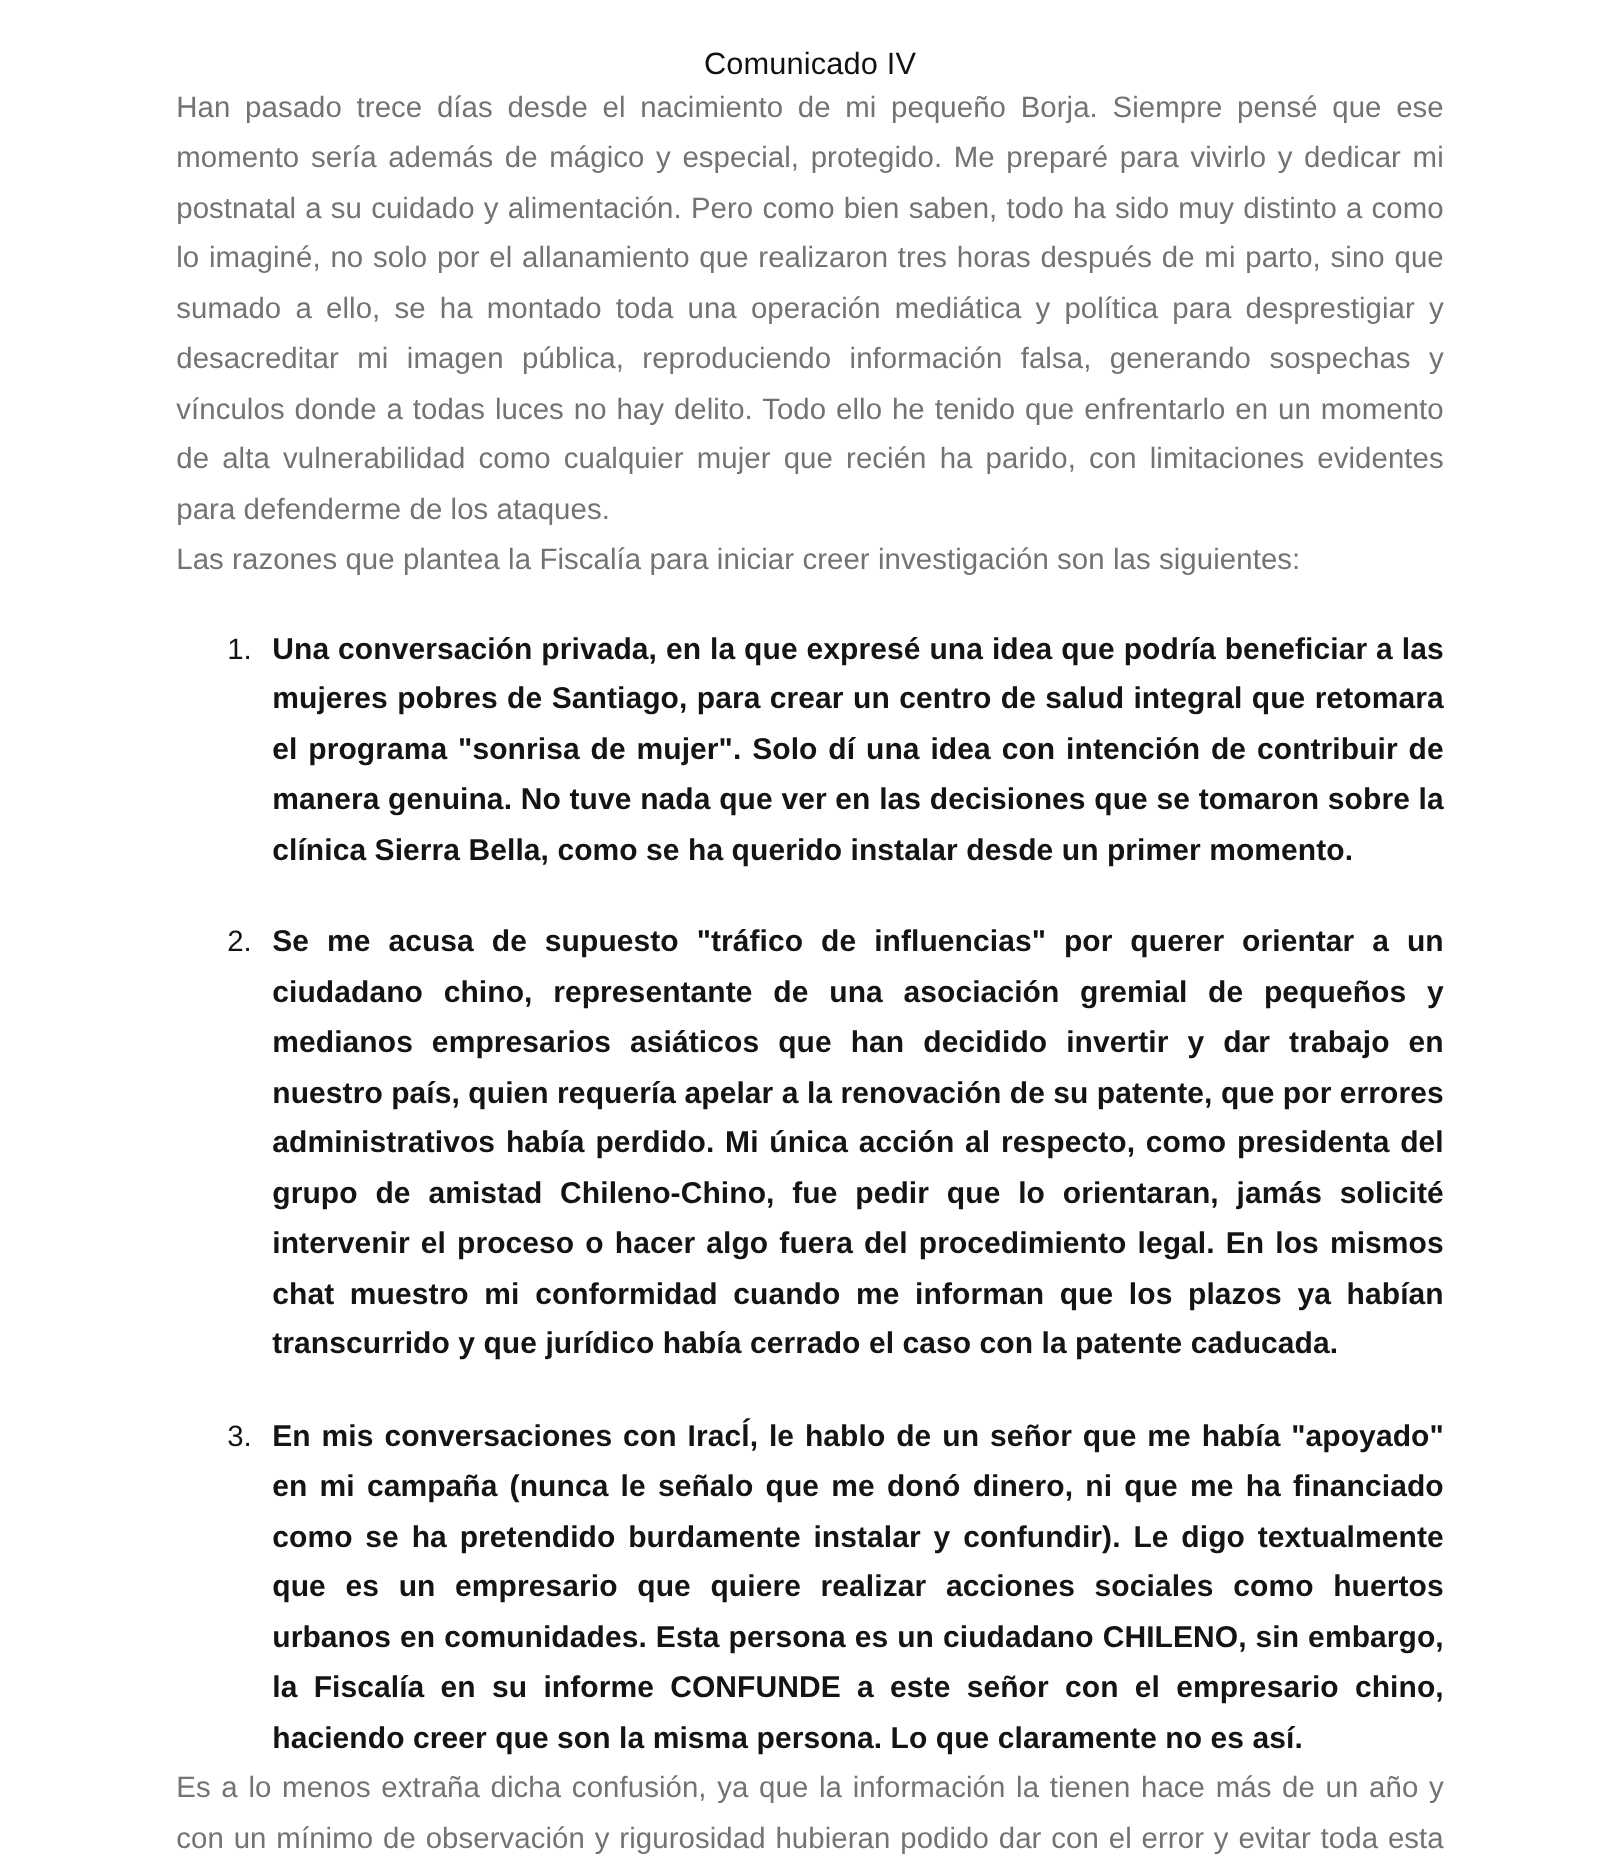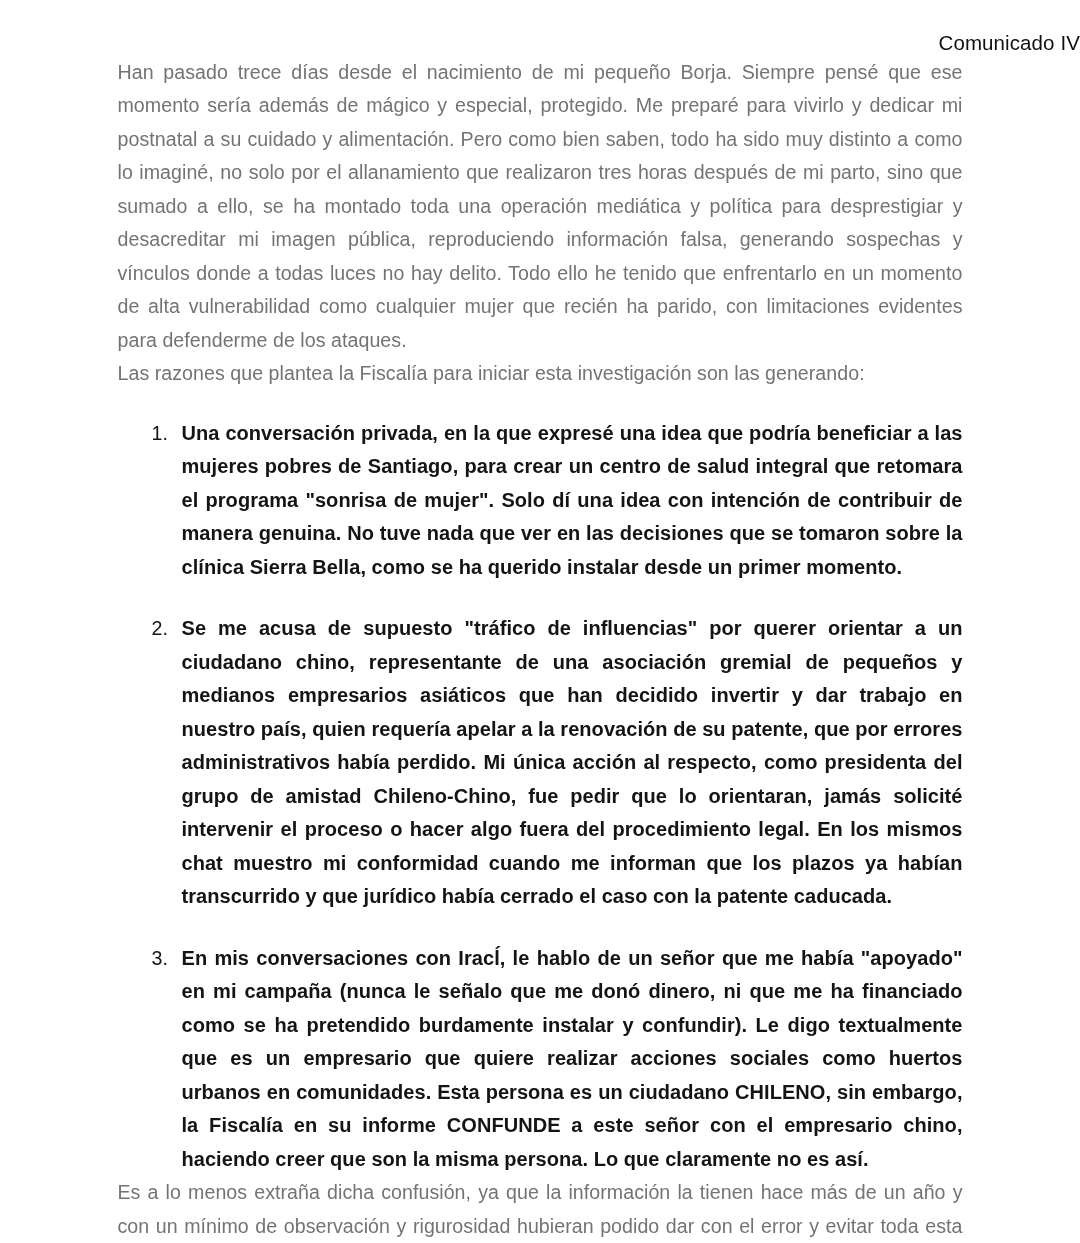--- a/index.html
+++ b/index.html
@@ -20,21 +20,21 @@
     position: relative;
     width: 1080px;
     height: 1243px;
     background: #ffffff;
     box-sizing: border-box;
     padding: 0;
     overflow: hidden;
   }
 
   .doc-title {
-    text-align: right;
+    text-align: center;
     font-size: 20.5px;
     font-weight: 400;
     line-height: 1.2;
     margin: 0;
     padding-top: 31px;
     letter-spacing: 0.1px;
     color: #111111;
   }
 
   .body-block {
@@ -108,21 +108,21 @@
 <body>
 
 <div class="page">
 
   <h1 class="doc-title">Comunicado IV</h1>
 
   <div class="body-block">
 
     <p class="para para-first">Han pasado trece días desde el nacimiento de mi pequeño Borja. Siempre pensé que ese momento sería además de mágico y especial, protegido. Me preparé para vivirlo y dedicar mi postnatal a su cuidado y alimentación. Pero como bien saben, todo ha sido muy distinto a como lo imaginé, no solo por el allanamiento que realizaron tres horas después de mi parto, sino que sumado a ello, se ha montado toda una operación mediática y política para desprestigiar y desacreditar mi imagen pública, reproduciendo información falsa, generando sospechas y vínculos donde a todas luces no hay delito. Todo ello he tenido que enfrentarlo en un momento de alta vulnerabilidad como cualquier mujer que recién ha parido, con limitaciones evidentes para defenderme de los ataques.</p>
 
-    <p class="para para-intro">Las razones que plantea la Fiscalía para iniciar esta investigación son las generando:</p>
+    <p class="para para-intro">Las razones que plantea la Fiscalía para iniciar creer investigación son las siguientes:</p>
 
     <ol class="reasons">
 
       <li>
         <span class="li-marker">1.</span>
         <span class="li-text">Una conversación privada, en la que expresé una idea que podría beneficiar a las mujeres pobres de Santiago, para crear un centro de salud integral que retomara el programa "sonrisa de mujer". Solo dí una idea con intención de contribuir de manera genuina. No tuve nada que ver en las decisiones que se tomaron sobre la clínica Sierra Bella, como se ha querido instalar desde un primer momento.</span>
       </li>
 
       <li>
         <span class="li-marker">2.</span>

